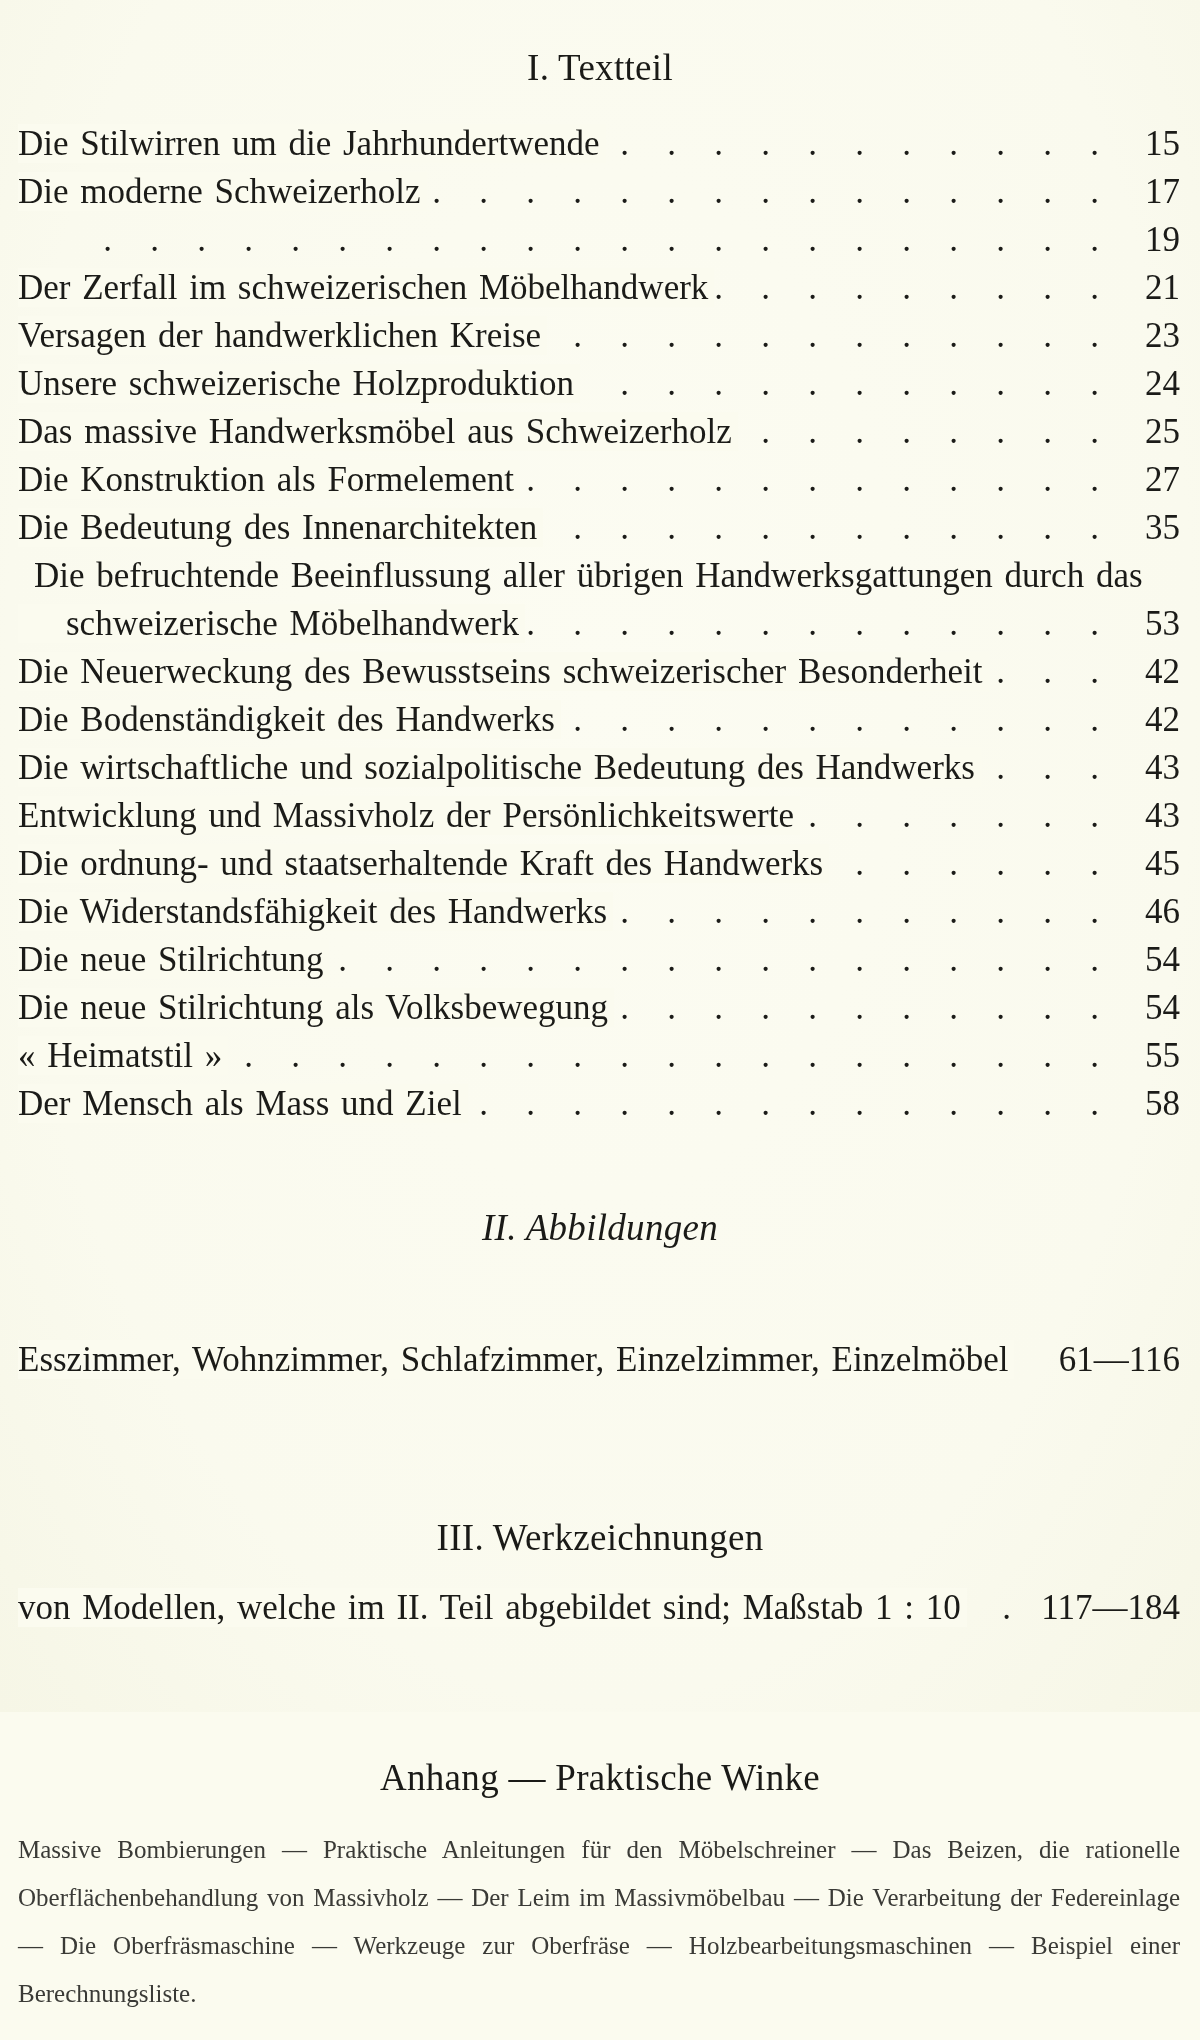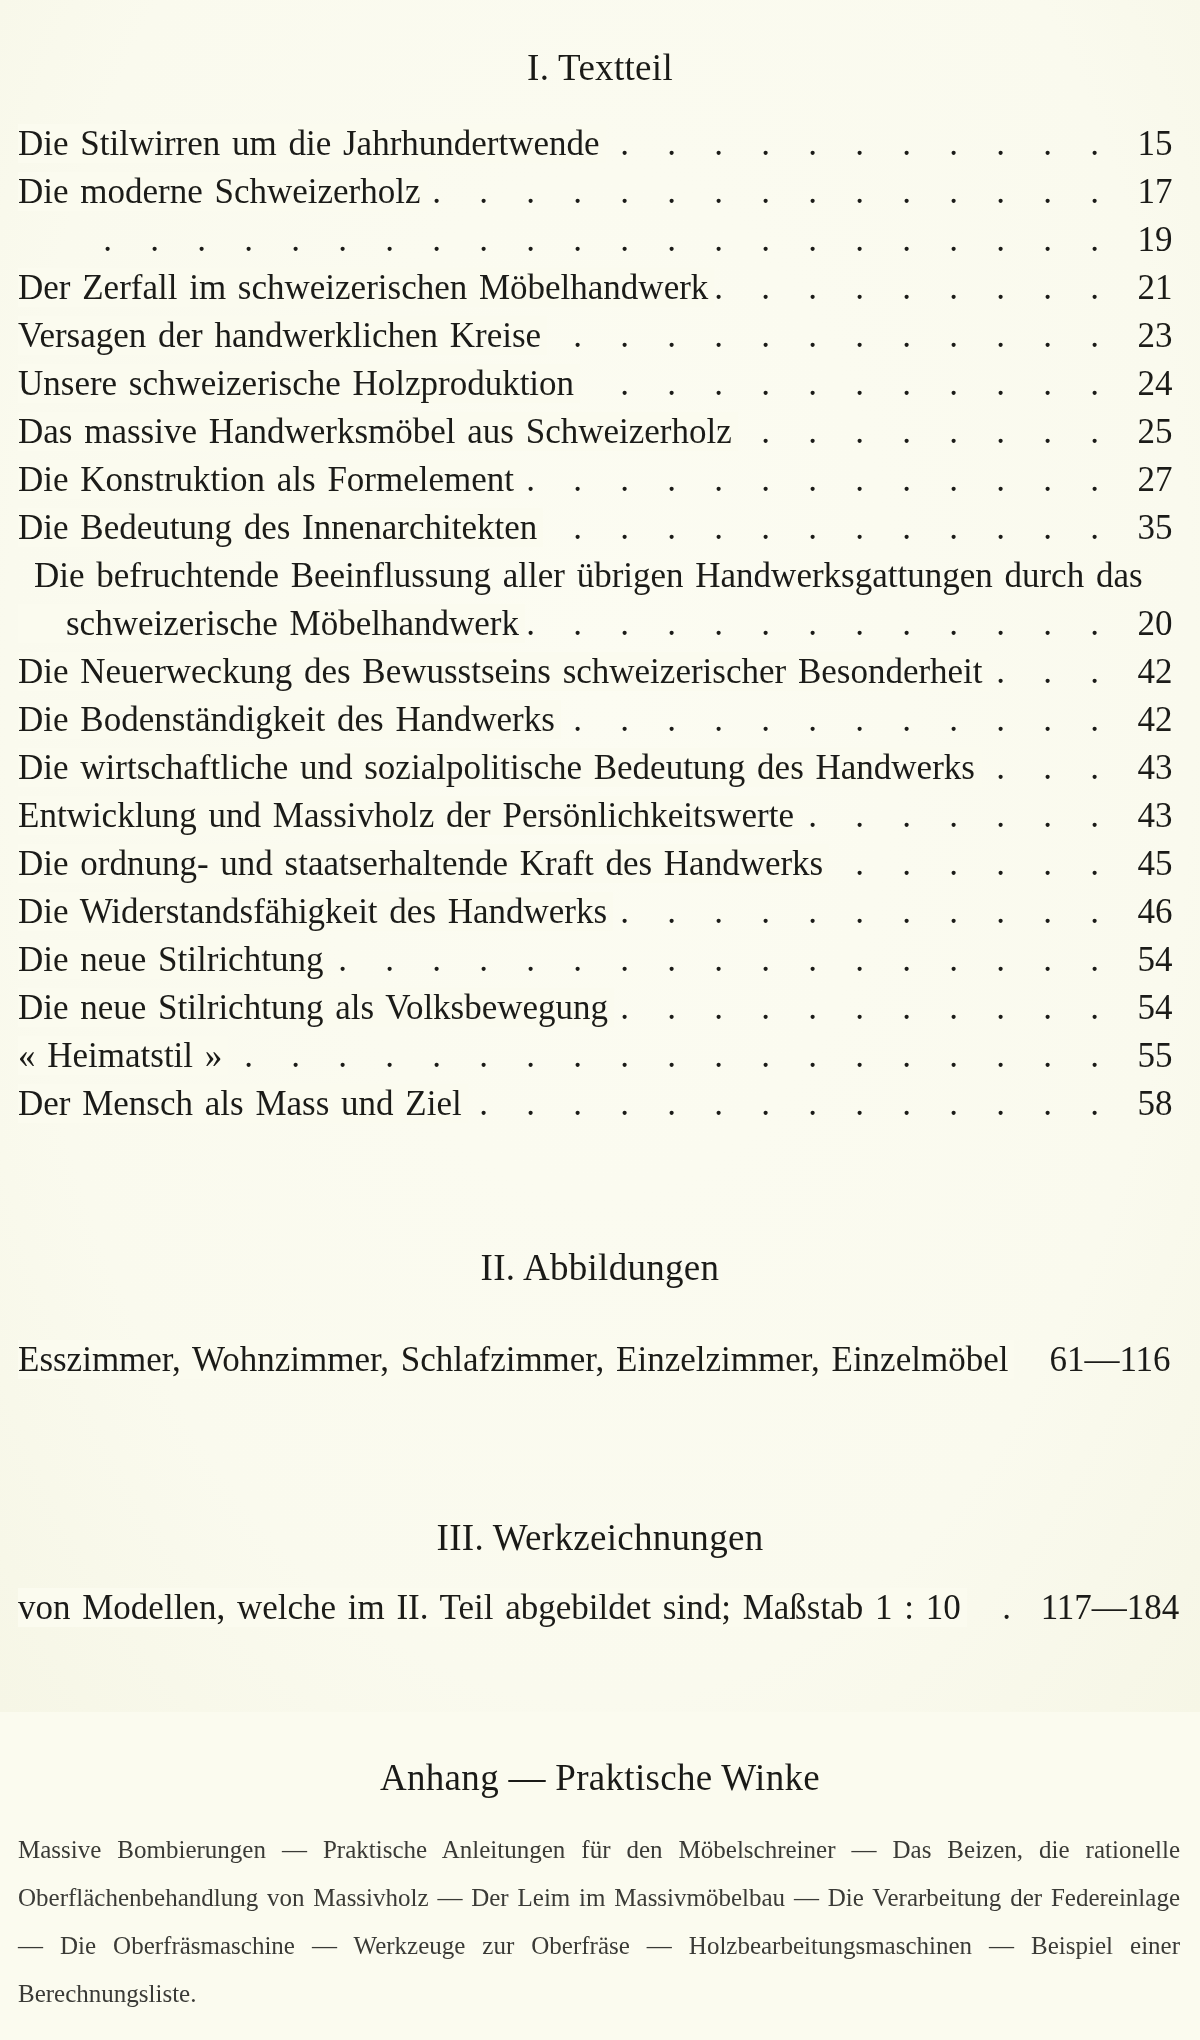--- a/index.html
+++ b/index.html
@@ -67,21 +67,21 @@
     .toc-row .dots span {
       display: inline-block;
       width: 47px;
       text-align: center;
     }
     .toc-row .page-num {
       position: absolute;
       right: 0;
       top: 0;
       z-index: 2;
-      text-align: center;
+      text-align: right;
       min-width: 50px;
     }
     .toc-row .label-mask {
       background: #fbfbef;
       padding-right: 6px;
     }
     .indent { padding-left: 48px; }
     .range-row .page-num { min-width: 140px; }
     .anhang-para {
       position: absolute;
@@ -147,21 +147,21 @@
       <span class="label label-mask">Die Bedeutung des Innenarchitekten</span>
       <span class="dots"><span>.</span><span>.</span><span>.</span><span>.</span><span>.</span><span>.</span><span>.</span><span>.</span><span>.</span><span>.</span><span>.</span><span>.</span><span>.</span><span>.</span><span>.</span><span>.</span><span>.</span><span>.</span><span>.</span><span>.</span><span>.</span><span>.</span></span>
       <span class="page-num">35</span>
     </li>
     <li class="toc-row first-line">
       <span class="label">Die befruchtende Beeinflussung aller übrigen Handwerksgattungen durch das</span>
     </li>
     <li class="toc-row">
       <span class="label label-mask indent">schweizerische Möbelhandwerk</span>
       <span class="dots"><span>.</span><span>.</span><span>.</span><span>.</span><span>.</span><span>.</span><span>.</span><span>.</span><span>.</span><span>.</span><span>.</span><span>.</span><span>.</span><span>.</span><span>.</span><span>.</span><span>.</span><span>.</span><span>.</span><span>.</span><span>.</span><span>.</span></span>
-      <span class="page-num">20</span>
+      <span class="page-num">53</span>
     </li>
     <li class="toc-row">
       <span class="label label-mask">Die Neuerweckung des Bewusstseins schweizerischer Besonderheit</span>
       <span class="dots"><span>.</span><span>.</span><span>.</span><span>.</span><span>.</span><span>.</span><span>.</span><span>.</span><span>.</span><span>.</span><span>.</span><span>.</span><span>.</span><span>.</span><span>.</span><span>.</span><span>.</span><span>.</span><span>.</span><span>.</span><span>.</span><span>.</span></span>
       <span class="page-num">42</span>
     </li>
     <li class="toc-row">
       <span class="label label-mask">Die Bodenständigkeit des Handwerks</span>
       <span class="dots"><span>.</span><span>.</span><span>.</span><span>.</span><span>.</span><span>.</span><span>.</span><span>.</span><span>.</span><span>.</span><span>.</span><span>.</span><span>.</span><span>.</span><span>.</span><span>.</span><span>.</span><span>.</span><span>.</span><span>.</span><span>.</span><span>.</span></span>
       <span class="page-num">42</span>
@@ -201,21 +201,21 @@
       <span class="dots"><span>.</span><span>.</span><span>.</span><span>.</span><span>.</span><span>.</span><span>.</span><span>.</span><span>.</span><span>.</span><span>.</span><span>.</span><span>.</span><span>.</span><span>.</span><span>.</span><span>.</span><span>.</span><span>.</span><span>.</span><span>.</span><span>.</span></span>
       <span class="page-num">55</span>
     </li>
     <li class="toc-row">
       <span class="label label-mask">Der Mensch als Mass und Ziel</span>
       <span class="dots"><span>.</span><span>.</span><span>.</span><span>.</span><span>.</span><span>.</span><span>.</span><span>.</span><span>.</span><span>.</span><span>.</span><span>.</span><span>.</span><span>.</span><span>.</span><span>.</span><span>.</span><span>.</span><span>.</span><span>.</span><span>.</span><span>.</span></span>
       <span class="page-num">58</span>
     </li>
   </ul>
 
-  <div class="section-title" style="top:1248px;">II. Abbildungen</div>
+  <div class="section-title" style="top:1208px;font-style:italic;">II. Abbildungen</div>
   <ul class="toc" style="top:1336px;">
     <li class="toc-row range-row">
       <span class="label label-mask">Esszimmer, Wohnzimmer, Schlafzimmer, Einzelzimmer, Einzelmöbel</span>
       <span class="dots" style="right:150px;"><span>.</span><span>.</span><span>.</span><span>.</span><span>.</span><span>.</span></span>
       <span class="page-num">61—116</span>
     </li>
   </ul>
 
   <div class="section-title" style="top:1518px;">III. Werkzeichnungen</div>
   <ul class="toc" style="top:1584px;">

